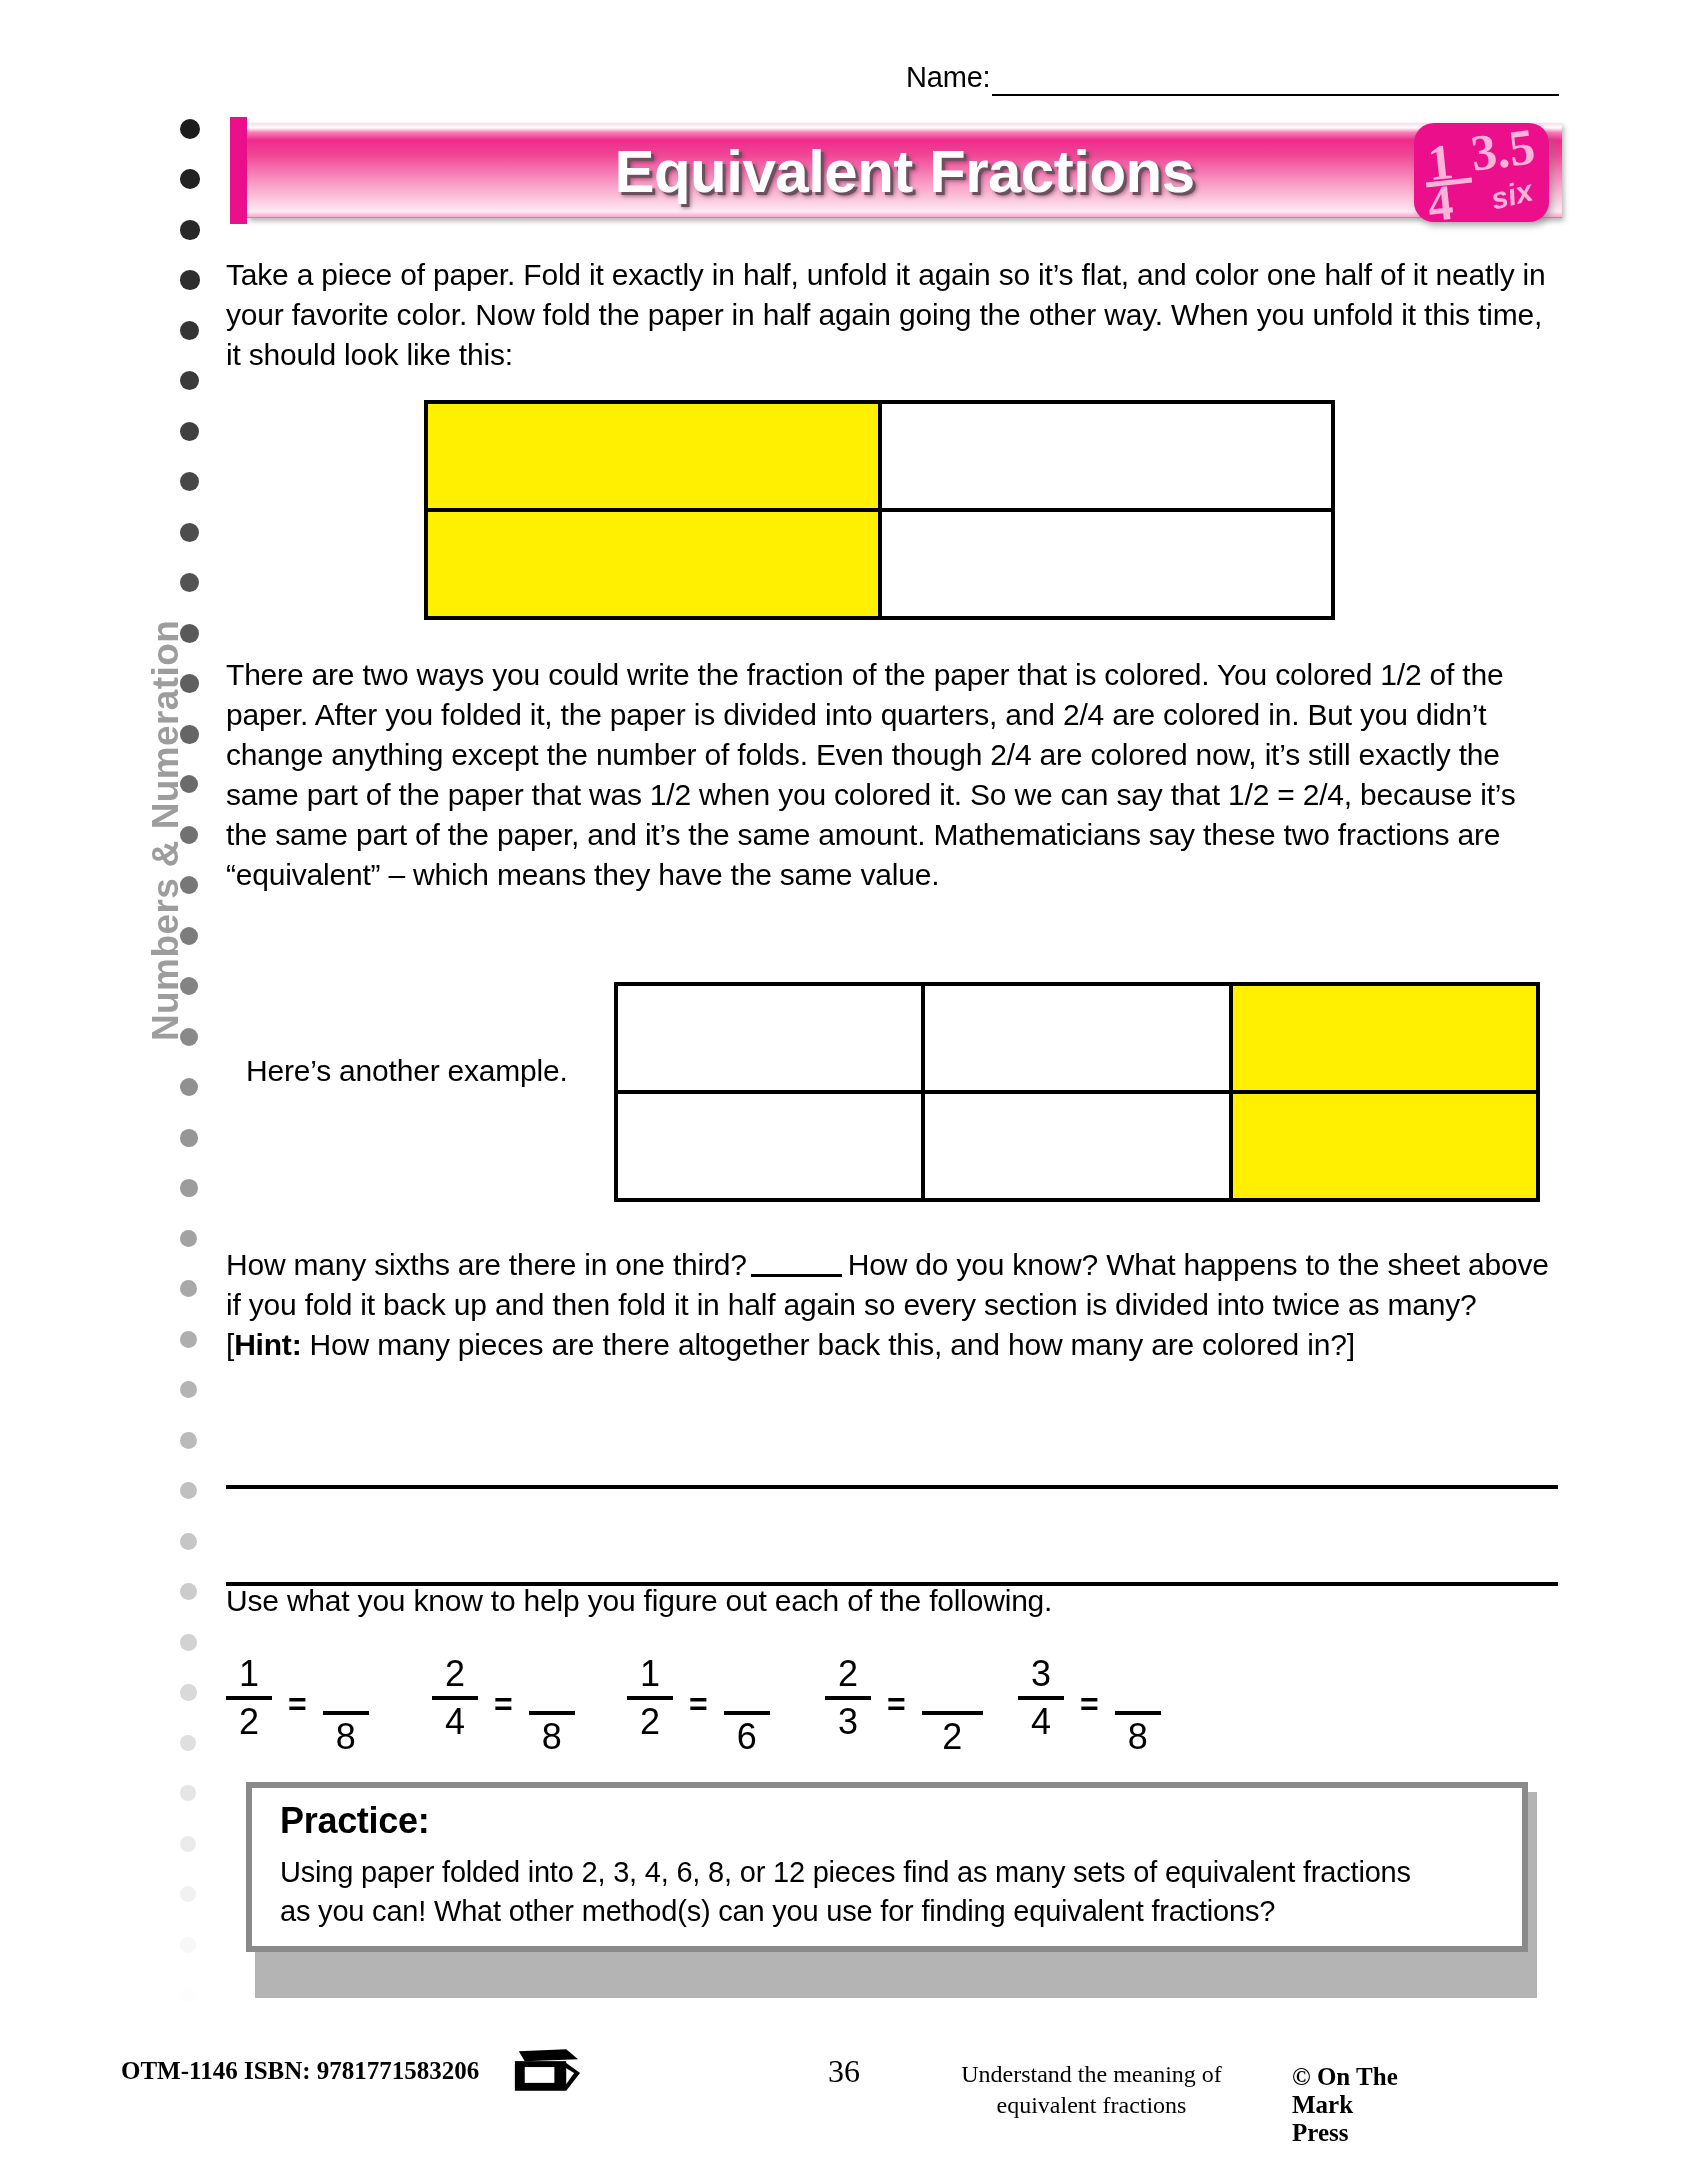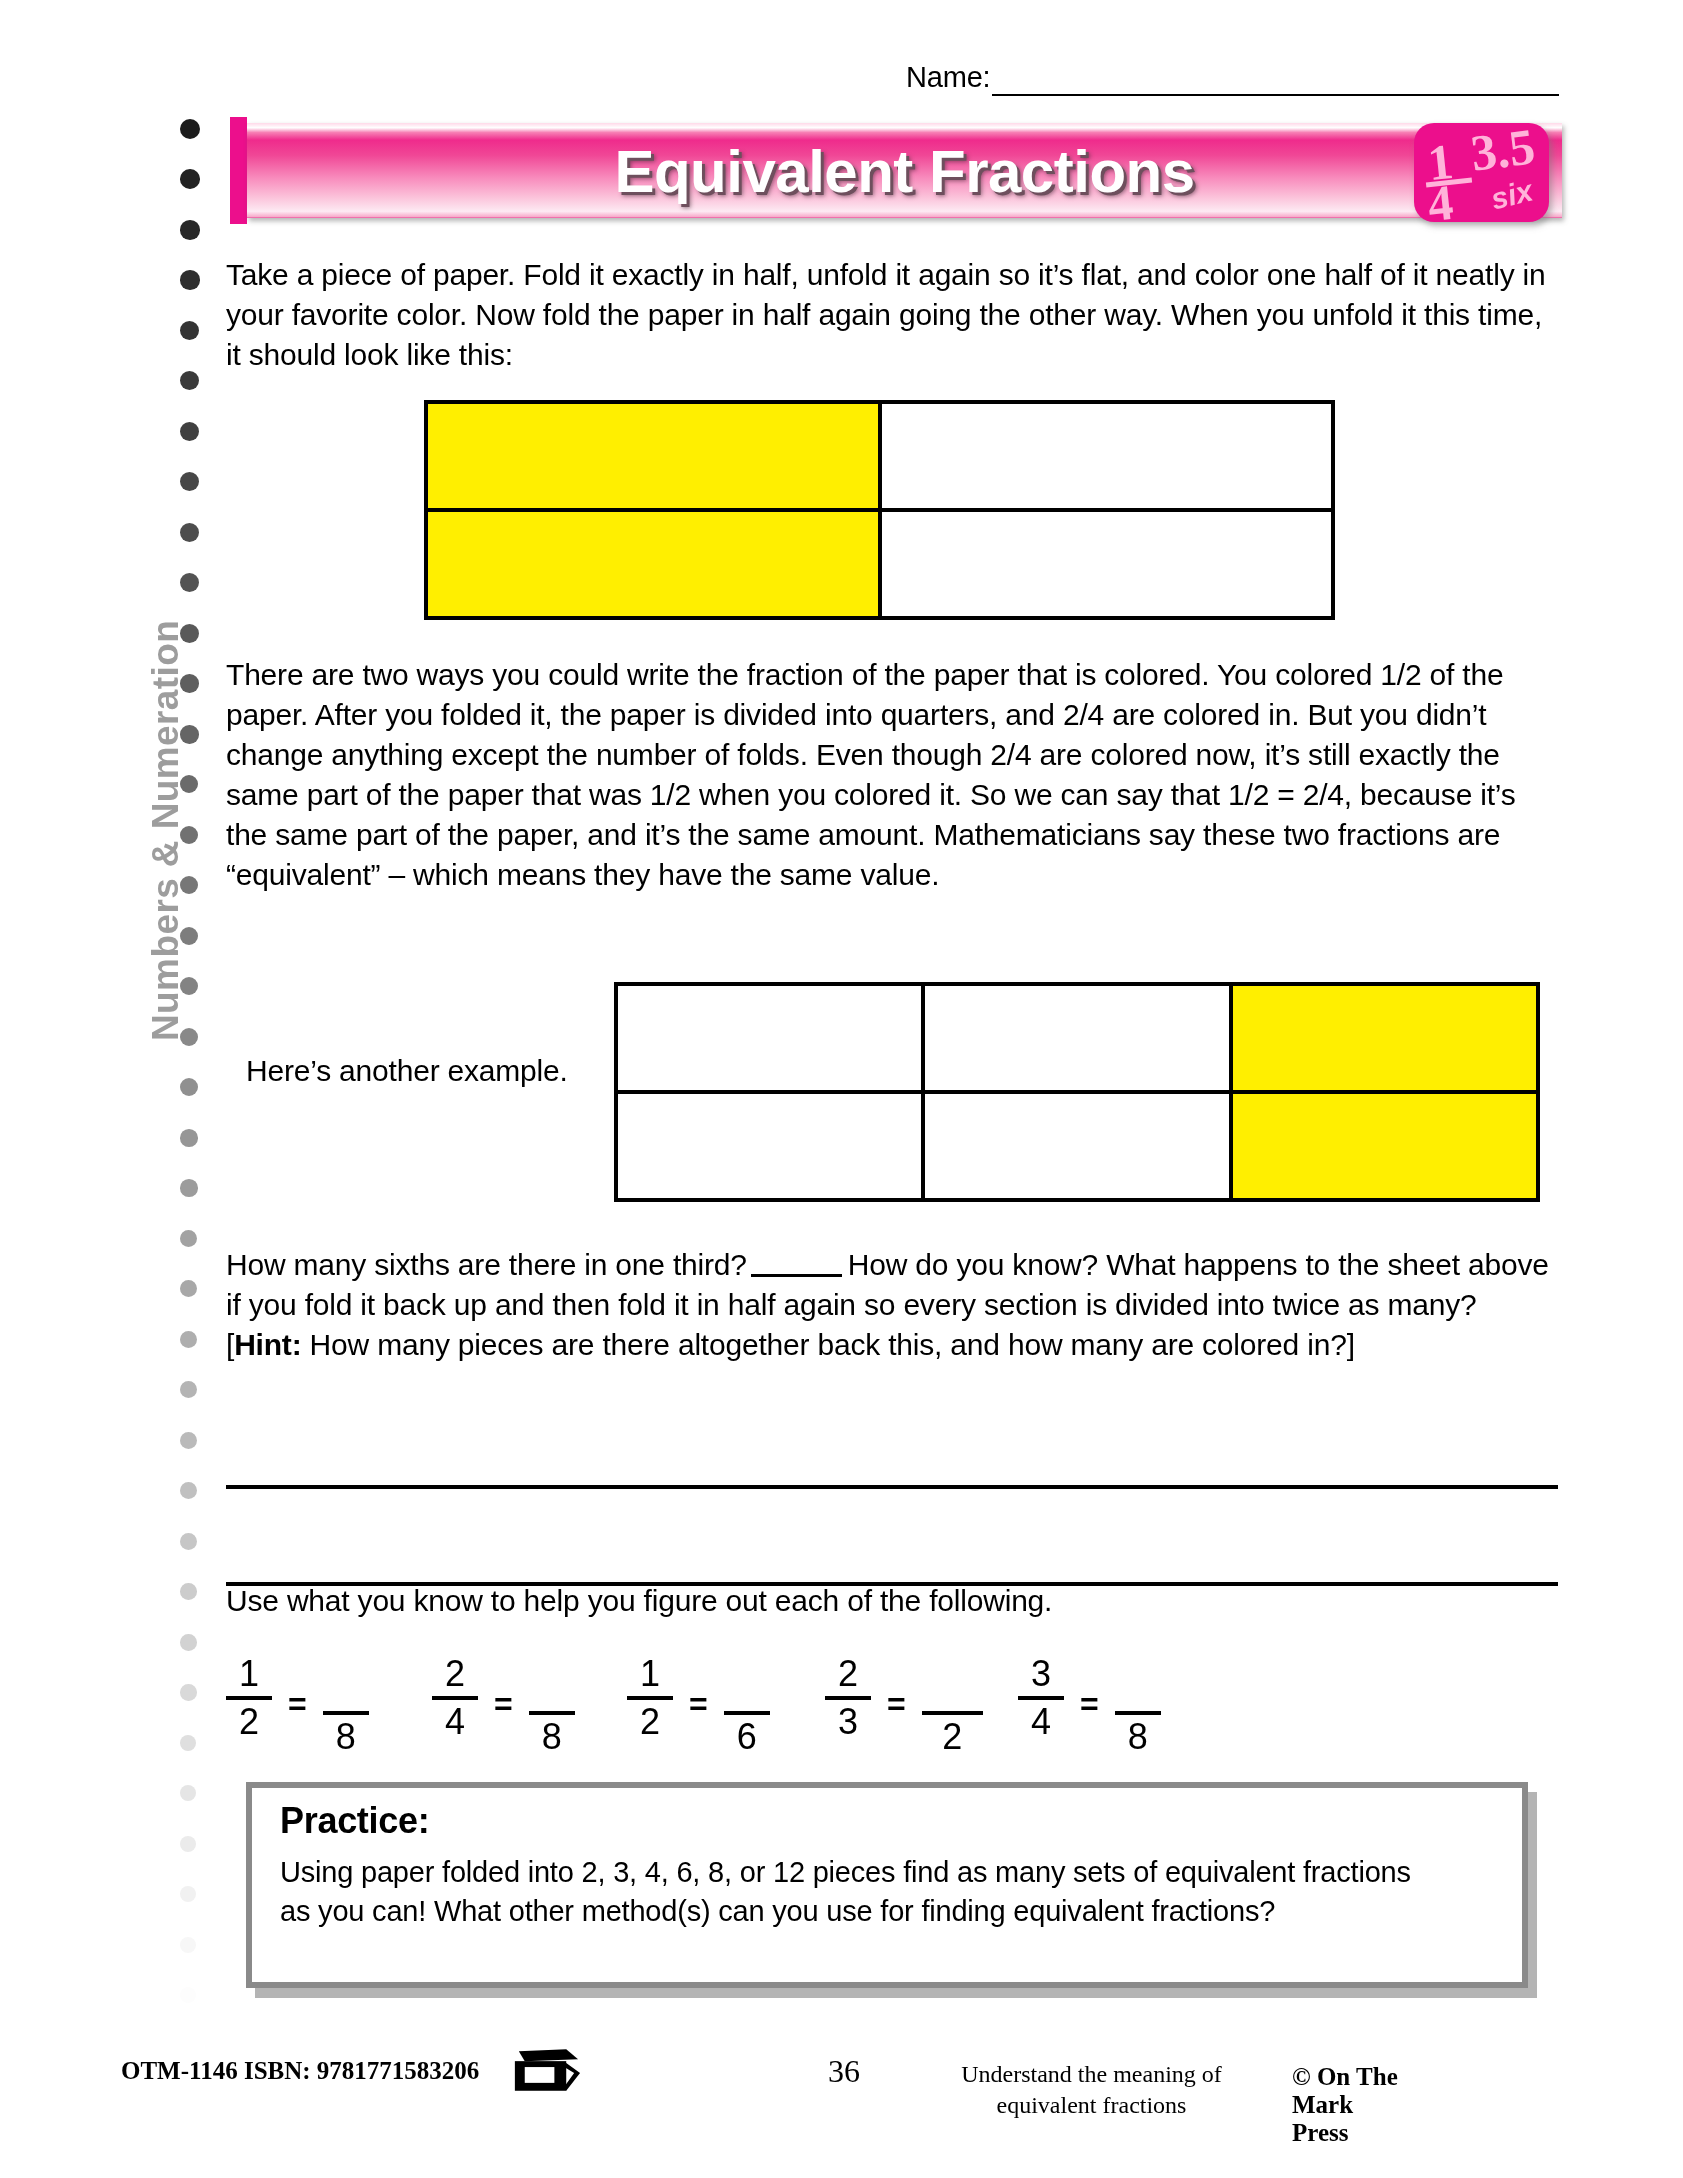--- a/index.html
+++ b/index.html
@@ -261,21 +261,21 @@
     top: 1792px;
     width: 1282px;
     height: 206px;
     background: #b4b4b4;
   }
   .practice-box {
     position: absolute;
     left: 246px;
     top: 1782px;
     width: 1282px;
-    height: 206px;
+    height: 170px;
     background: #ffffff;
     border: 6px solid #8a8a8a;
     box-sizing: border-box;
   }
   .practice-title {
     position: absolute;
     left: 28px;
     top: 12px;
     font-size: 36px;
     font-weight: bold;

